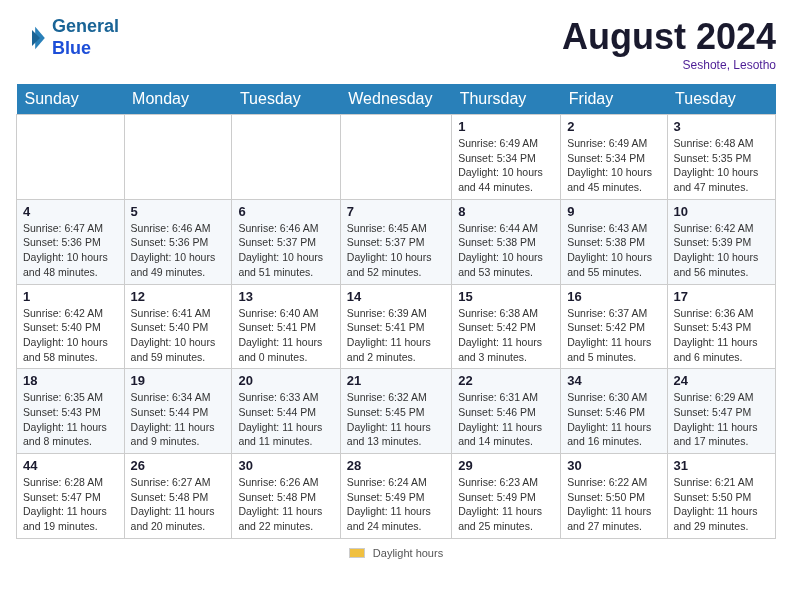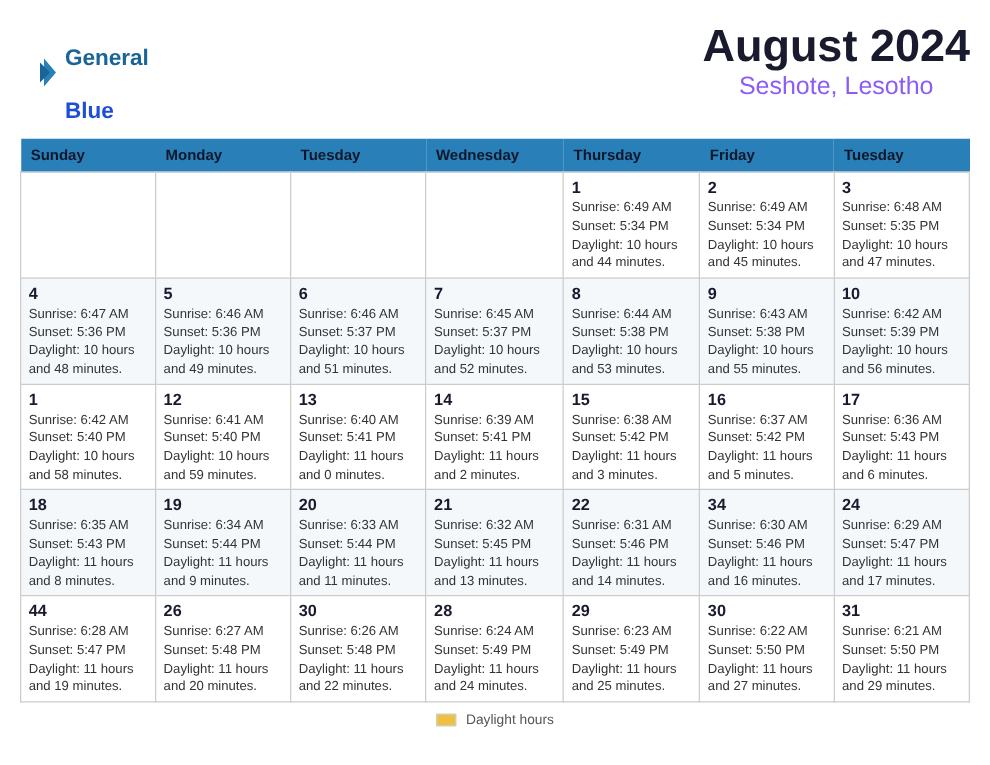--- a/index.html
+++ b/index.html
@@ -19,53 +19,52 @@
     .logo {
       display: flex;
       align-items: center;
       gap: 4px;
     }
     .logo-text {
       font-size: 18px;
       font-weight: bold;
       color: #1a1a2e;
       line-height: 1.2;
-      margin-top: 20px;
     }
     .logo-text span {
       color: #1a6496;
     }
     .logo-icon {
       width: 32px;
       height: 32px;
     }
     .title-block {
-      text-align: center;
+      text-align: right;
     }
     .month-year {
       font-size: 36px;
       font-weight: bold;
       color: #1a1a2e;
     }
     .location {
-      font-size: 20px;
-      color: #8b5cf6;
+      font-size: 12px;
+      color: #4c1d95;
     }
     .calendar {
       width: 100%;
       border-collapse: collapse;
       font-size: 11px;
     }
     .calendar th {
       background: #2980b9;
-      color: #0f172a;
+      color: #ffffff;
       text-align: left;
       padding: 6px 8px;
-      font-size: 12px;
-      font-weight: bold;
+      font-size: 16px;
+      font-weight: normal;
     }
     .calendar td {
       border: 1px solid #ccc;
       vertical-align: top;
       padding: 4px 6px;
       width: 113px;
       min-height: 80px;
       background: #fff;
     }
     .calendar tr:nth-child(even) td {

